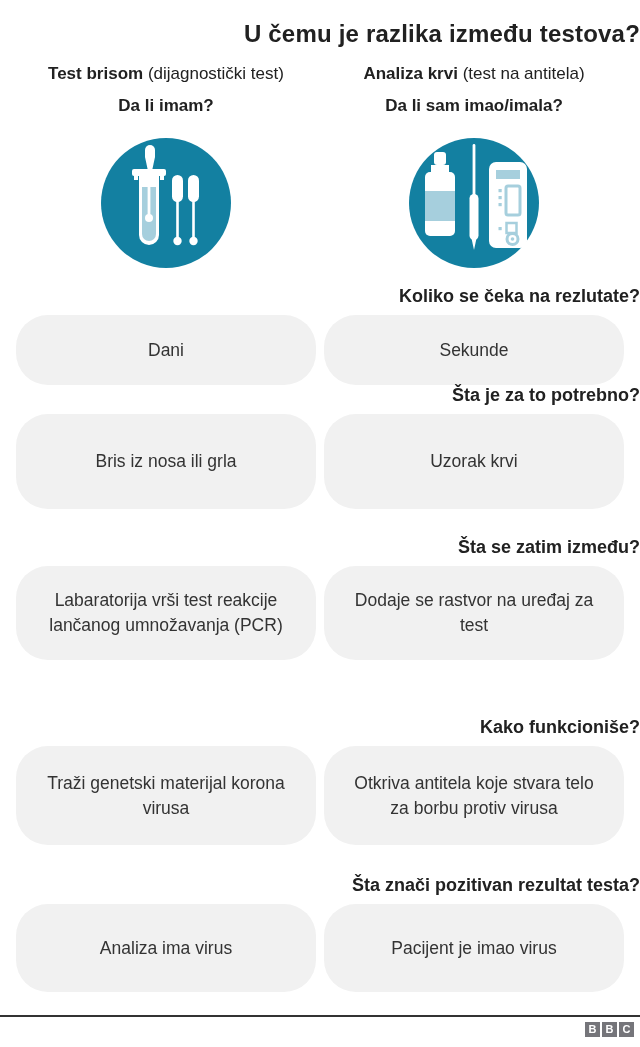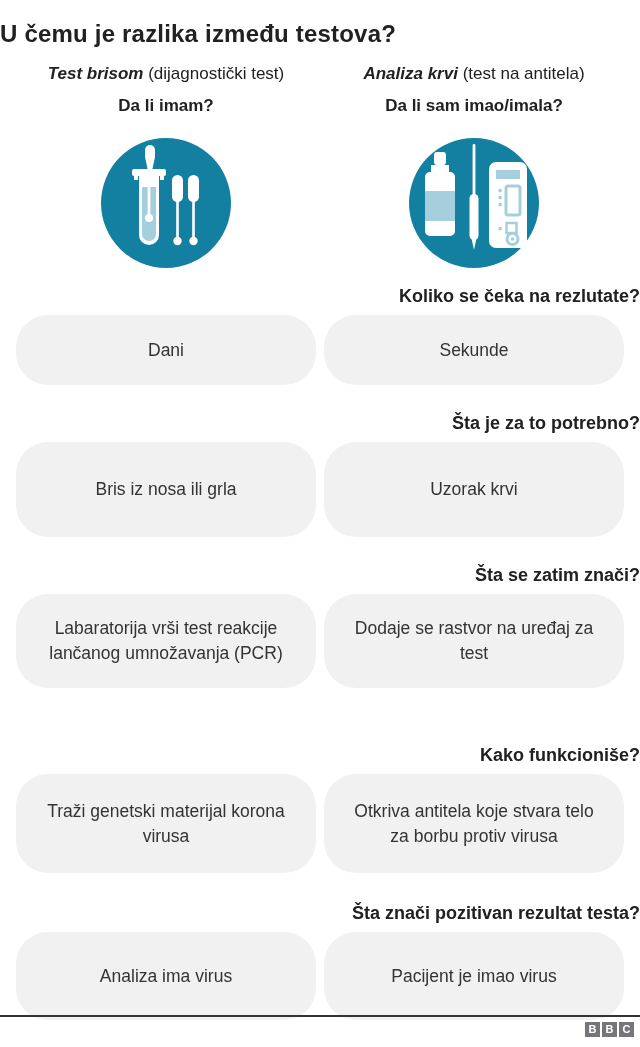--- a/index.html
+++ b/index.html
@@ -3,41 +3,41 @@
 <meta charset="utf-8">
 <style>
   * { margin:0; padding:0; box-sizing:border-box; }
   html,body { background:#fff; }
   body { font-family:"Liberation Sans", sans-serif; }
   .page {
     position:relative; width:640px; height:1047px; background:#fff;
     color:var(--text-dark,#222); overflow:hidden;
   }
   .page-title {
-    margin-top:20px; text-align:left; font-size:24px; font-weight:bold;
+    margin-top:20px; text-align:right; font-size:24px; font-weight:bold;
     letter-spacing:.2px; color:var(--text-dark,#222);
   }
   .two-col { display:grid; grid-template-columns:1fr 1fr; column-gap:8px; padding:0 16px; }
   .test-name-row { margin-top:16px; }
   .test-name { text-align:center; font-size:17px; color:var(--text-dark,#222); }
-  .test-name .bold { font-weight:bold;font-style:italic; }
+  .test-name .bold { font-weight:bold; }
   .question-row { margin-top:12px; }
   .question { text-align:center; font-size:17px; font-weight:bold; color:var(--text-dark,#222); }
   .icons-row { margin-top:22px; }
   .icon-cell { display:flex; justify-content:center; }
   .teal-fill { fill:var(--teal,#1380A1); }
   .lb-fill { fill:var(--light-blue,#a6cfdd); }
   .lb-stroke { stroke:var(--light-blue,#a6cfdd); fill:none; }
   .white-fill { fill:#ffffff; }
   .section-heading {
     text-align:right; font-size:18px; font-weight:bold; line-height:21px;
     color:var(--text-dark,#222);
   }
   .sh-1 { margin-top:18px; }
-  .sh-2 { margin-top:28px; }
+  .sh-2 { }
   .sh-3 { margin-top:28px; }
   .sh-4 { margin-top:57px; }
   .sh-5 { margin-top:30px; }
   .box-row { margin-top:8px; }
   .box {
     background:var(--box-bg,#f1f1f1); color:var(--box-text,#333);
     display:flex; align-items:center; justify-content:center;
     text-align:center; font-size:17.5px; line-height:25px; padding:0 20px;border-radius:32px;
   }
   .row-1 .box { min-height:70px; }
@@ -147,21 +147,21 @@
     <div class="box">Dani</div>
     <div class="box">Sekunde</div>
   </div>
 
   <h2 class="section-heading sh-2">Šta je za to potrebno?</h2>
   <div class="two-col box-row row-2">
     <div class="box">Bris iz nosa ili grla</div>
     <div class="box">Uzorak krvi</div>
   </div>
 
-  <h2 class="section-heading sh-3">Šta se zatim znači?</h2>
+  <h2 class="section-heading sh-3">Šta se zatim između?</h2>
   <div class="two-col box-row row-3">
     <div class="box">Labaratorija vrši test reakcije lančanog umnožavanja (PCR)</div>
     <div class="box">Dodaje se rastvor na uređaj za test</div>
   </div>
 
   <h2 class="section-heading sh-4">Kako funkcioniše?</h2>
   <div class="two-col box-row row-4">
     <div class="box">Traži genetski materijal korona virusa</div>
     <div class="box">Otkriva antitela koje stvara telo za borbu protiv virusa</div>
   </div>

